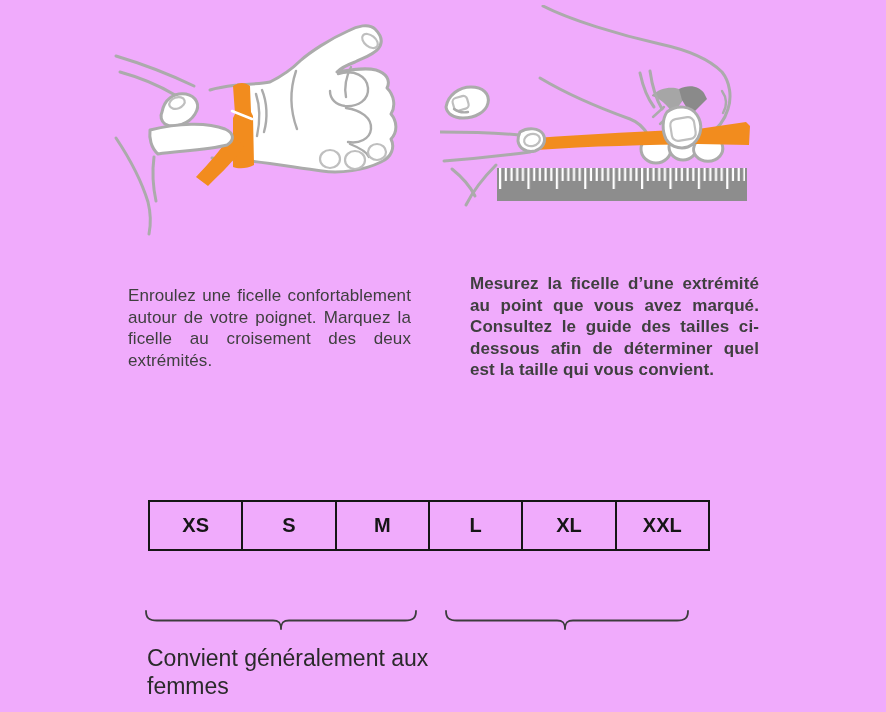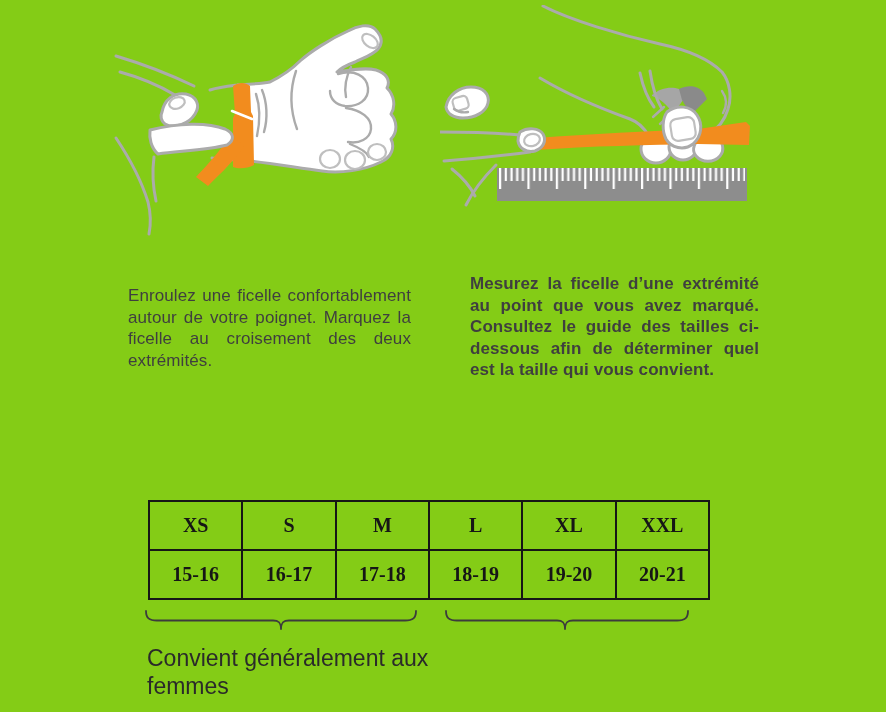--- a/index.html
+++ b/index.html
@@ -1,29 +1,29 @@
 <!DOCTYPE html>
 <html><head>
 <meta charset="utf-8">
 <style>
   html,body{margin:0;padding:0;background:#fff;}
-  .page{position:relative;width:886px;height:712px;background:#84cc16;overflow:hidden;
+  .page{position:relative;width:886px;height:712px;background:#f0abfc;overflow:hidden;
         font-family:"Liberation Sans",sans-serif;}
   .illo{position:absolute;}
   .illo-left{left:110px;top:10px;width:310px;height:230px;}
   .illo-right{left:440px;top:5px;width:335px;height:215px;}
   .para{position:absolute;font-size:17px;line-height:21.5px;color:#3F3F3F;
         text-align:justify;letter-spacing:.1px;hyphens:manual;}
   .para1{left:128px;top:268px;width:283px;}
   .para2{left:470px;top:256px;width:289px;font-weight:bold;}
   table.sizes{position:absolute;left:148px;top:500px;width:562px;
         border-collapse:collapse;table-layout:fixed;}
   table.sizes th,table.sizes td{border:2px solid #161616;height:45px;text-align:center;
         vertical-align:middle;font-size:20px;font-weight:bold;color:#161616;
-        font-family:Liberation Serif, serif;margin-top:20px;}
+        font-family:Liberation Sans, sans-serif;margin-top:20px;}
   .brace{position:absolute;}
   .brace-left{left:145px;top:610px;}
   .brace-right{left:445px;top:610px;}
   .caption{position:absolute;font-size:23px;line-height:28px;color:#2A2A2A;
         text-align:left;}
   .caption-women{left:147px;top:644px;width:290px;}
   .caption-men{left:428px;top:644px;width:294px;}
   
   .ln{stroke:#ABABAB;stroke-width:3;fill:none;stroke-linecap:round;stroke-linejoin:round;}
   .thin{stroke-width:2.4;}
@@ -122,28 +122,20 @@
   <table class="sizes">
     <tbody>
       <tr>
         <th>XS</th>
         <th>S</th>
         <th>M</th>
         <th>L</th>
         <th>XL</th>
         <th>XXL</th>
       </tr>
-      <tr>
-        <td>15-16</td>
-        <td>16-17</td>
-        <td>17-18</td>
-        <td>18-19</td>
-        <td>19-20</td>
-        <td>20-21</td>
-      </tr>
     </tbody>
   </table>
 
   <svg class="brace brace-left" width="272" height="24" viewBox="0 0 272 24">
     <path class="bracepath" d="M1,1 C1,8 4,10.5 12,10.5 L128,10.5 C133,10.5 136,12 136,19 C136,12 139,10.5 144,10.5 L260,10.5 C268,10.5 271,8 271,1"></path>
   </svg>
   <svg class="brace brace-right" width="244" height="24" viewBox="0 0 244 24">
     <path class="bracepath" d="M1,1 C1,8 4,10.5 12,10.5 L112,10.5 C117,10.5 120,12 120,19 C120,12 123,10.5 128,10.5 L232,10.5 C240,10.5 243,8 243,1"></path>
   </svg>
 

